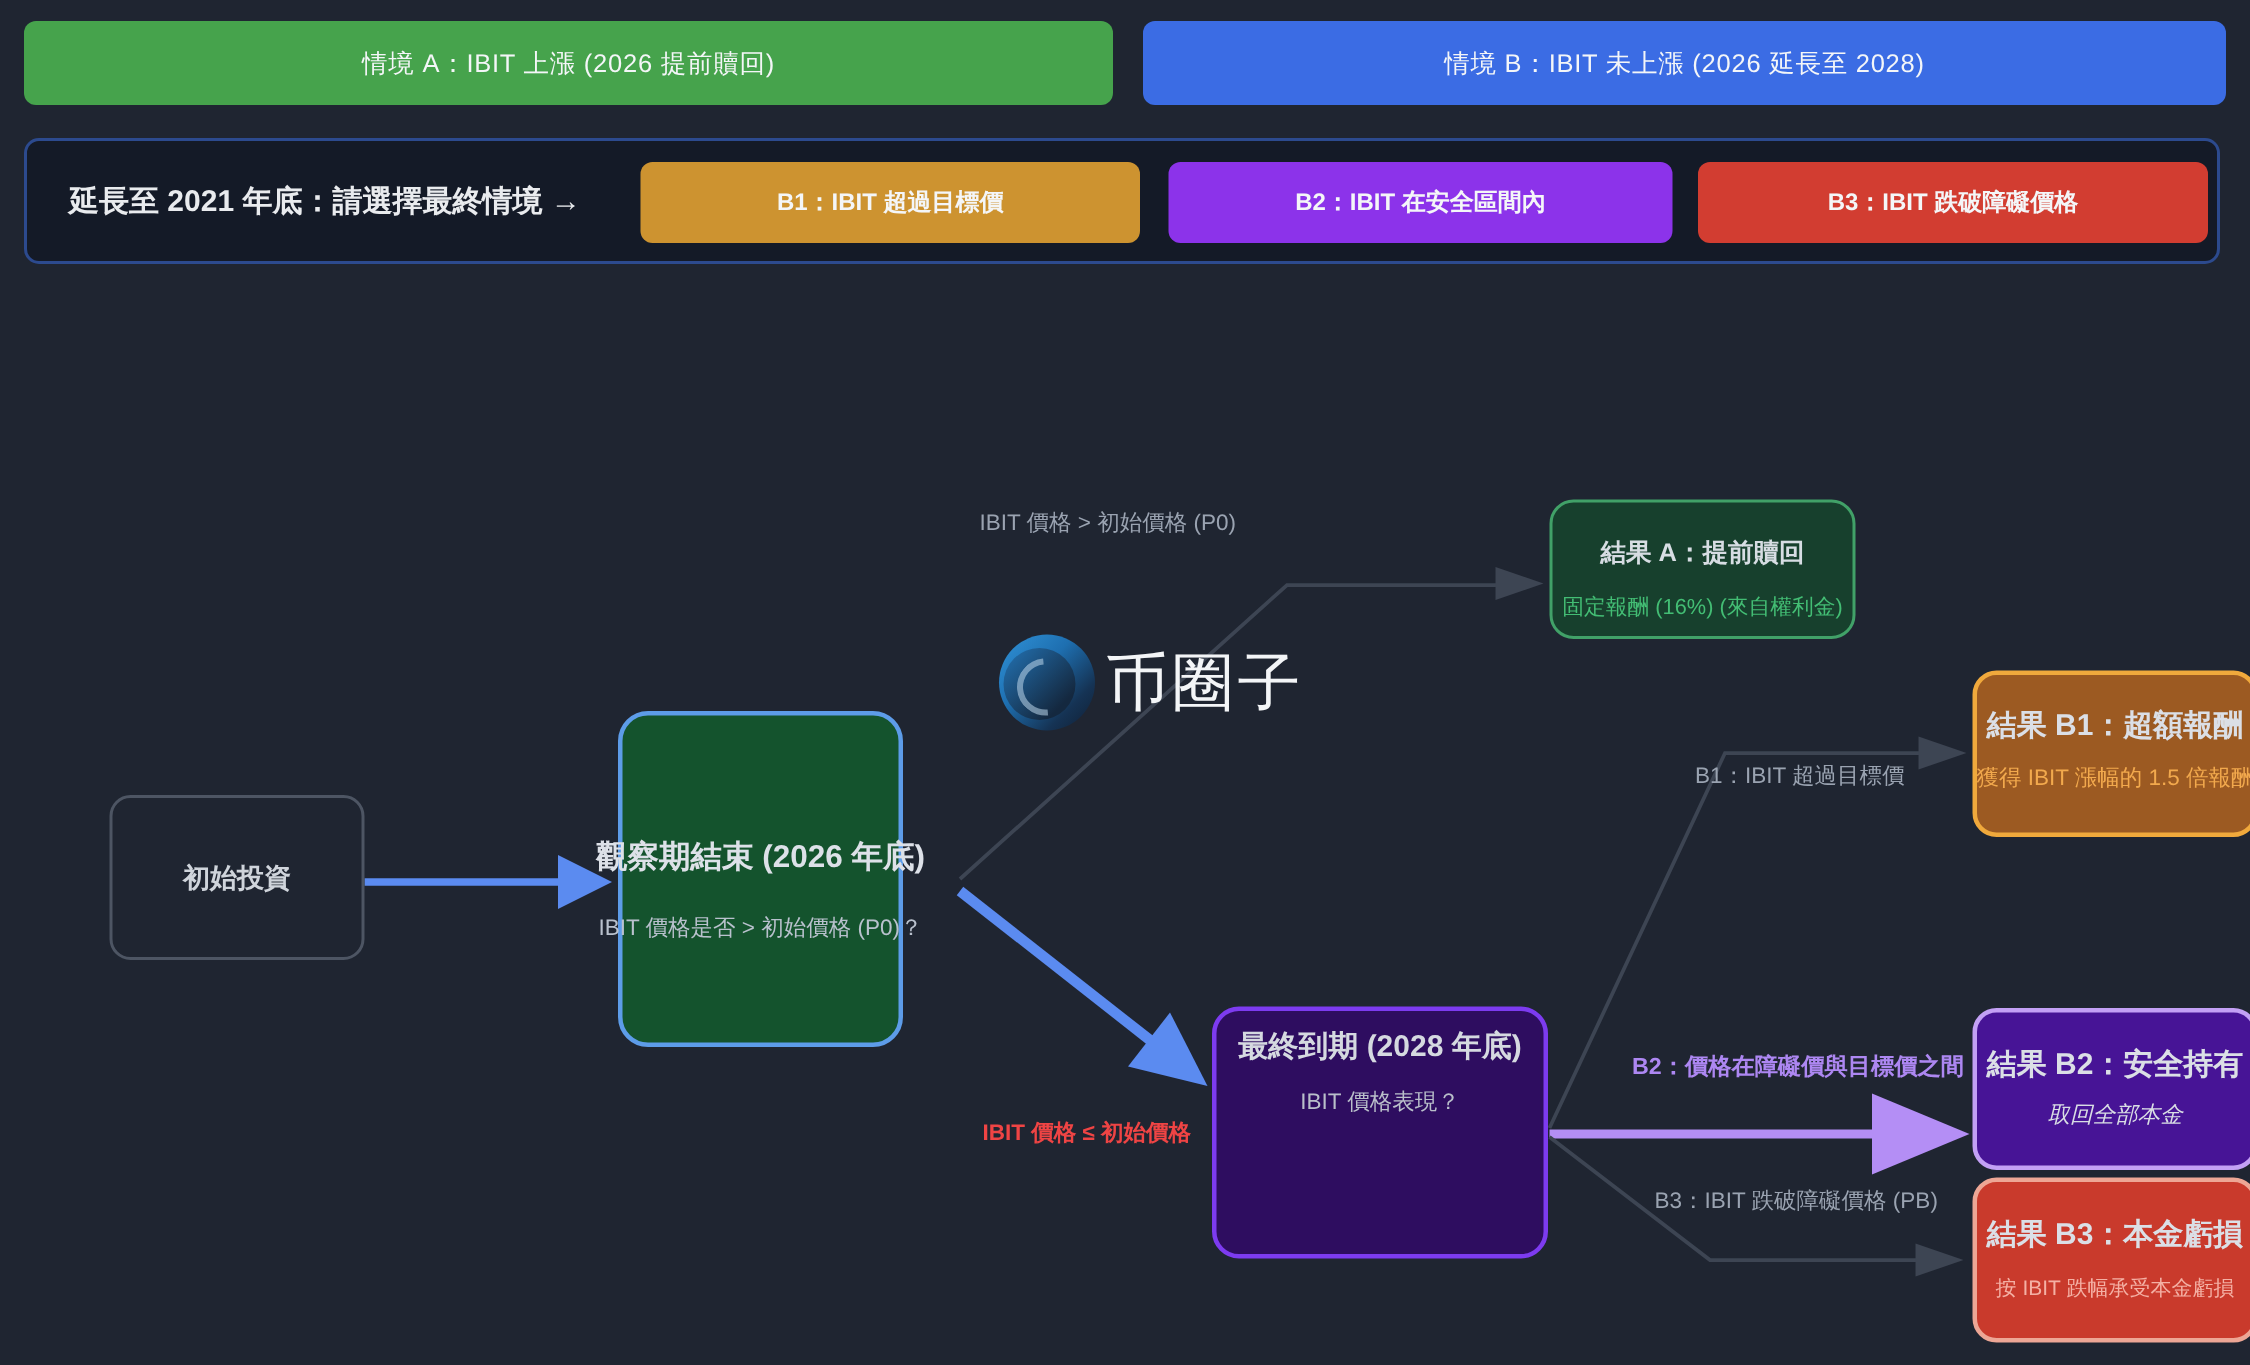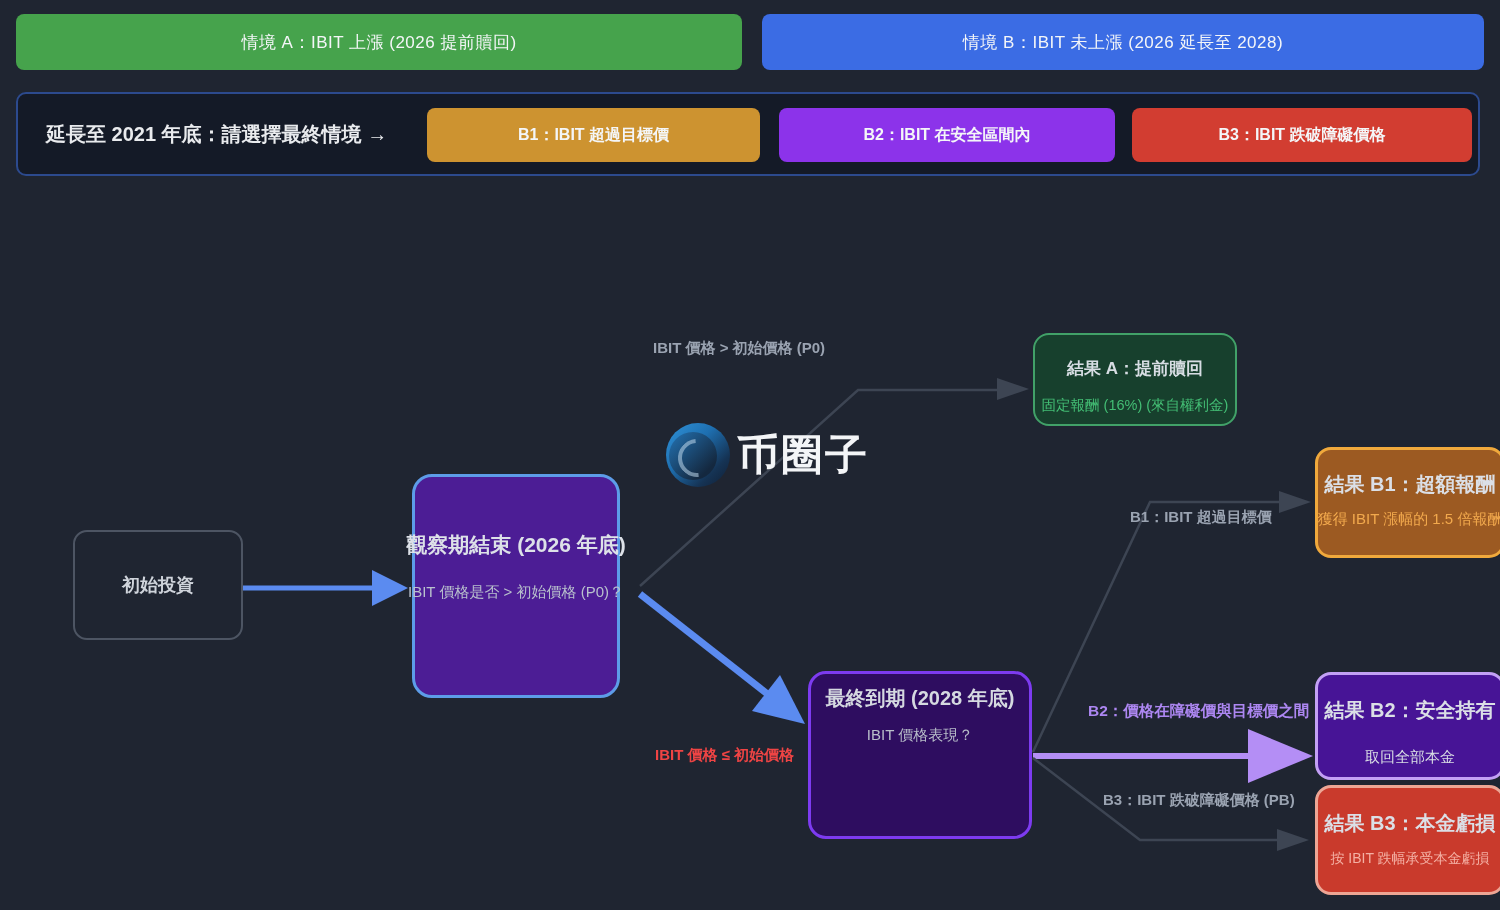--- a/index.html
+++ b/index.html
@@ -37,40 +37,40 @@
     position:absolute;box-sizing:border-box;border:3px solid;
     display:flex;flex-direction:column;align-items:center;z-index:3;
   }
   .node-title{font-weight:700;white-space:nowrap;line-height:26px;color:#dbdfe6;}
   .node-sub{white-space:nowrap;line-height:20px;}
   .n-initial{
     left:73px;top:530px;width:170px;height:110px;border:2px solid #4d5563;
     border-radius:14px;background:transparent;justify-content:center;
   }
   .n-initial .node-title{font-size:18px;color:#cfd4db;}
-  .n-observe{left:412px;top:474px;width:208px;height:224px;background:#4c1d95;border-color:#5d9ce8;border-radius:20px;padding-top:55px;}
+  .n-observe{left:412px;top:474px;width:190px;height:224px;background:#14532d;border-color:#5d9ce8;border-radius:20px;padding-top:82px;}
   .n-observe .node-title{font-size:21px;color:#dde1e8;}
   .n-observe .node-sub{font-size:15px;color:#b9c1cd;margin-top:24px;}
   .n-result-a{left:1033px;top:333px;width:204px;height:93px;background:#17402d;border-width:2.5px;border-color:#41a168;border-radius:16px;padding-top:23px;}
   .n-result-a .node-title{font-size:17px;line-height:22px;color:#d7dde3;}
   .n-result-a .node-sub{font-size:14.5px;color:#43bd74;margin-top:16px;line-height:18px;}
   .n-final{left:808px;top:671px;width:224px;height:168px;background:#2e0d60;border-color:#7d3bf0;border-radius:18px;padding-top:11px;}
   .n-final .node-title{font-size:20px;color:#d5d9e0;}
   .n-final .node-sub{font-size:15px;color:#b9bfca;margin-top:14px;}
   .n-b1{left:1315px;top:447px;width:190px;height:111px;background:#9c5a22;border-color:#f0a93c;border-radius:16px;padding-top:21px;}
   .n-b1 .node-title{font-size:20px;}
   .n-b1 .node-sub{font-size:15px;color:#f2a94d;margin-top:12px;}
   .n-b2{left:1315px;top:672px;width:190px;height:108px;background:#471496;border-color:#c3a0f5;border-radius:16px;padding-top:22px;}
   .n-b2 .node-title{font-size:20px;}
-  .n-b2 .node-sub{font-size:15px;color:#d9dde4;margin-top:24px;}
+  .n-b2 .node-sub{font-size:15px;color:#d9dde4;margin-top:11px;font-style:italic;}
   .n-b3{left:1315px;top:785px;width:190px;height:110px;background:#c93a2c;border-color:#eda695;border-radius:16px;padding-top:22px;}
   .n-b3 .node-title{font-size:20px;}
   .n-b3 .node-sub{font-size:14px;color:#f4b0a4;margin-top:12px;}
   
-  .edge-label{position:absolute;white-space:nowrap;z-index:2;font-size:15px;color:#9aa3b1;font-weight:bold;}
+  .edge-label{position:absolute;white-space:nowrap;z-index:2;font-size:15px;color:#9aa3b1;}
   .el-a{left:653px;top:339px;}
   .el-b{left:655px;top:746px;color:#ef4444;font-weight:700;}
   .el-b1{left:1130px;top:508px;}
   .el-b2{left:1088px;top:701px;color:#ad87f2;font-weight:700;font-size:15.5px;}
   .el-b3{left:1103px;top:791px;}
   
   .edges{position:absolute;left:0;top:0;z-index:1;}
   
   .watermark{position:absolute;left:666px;top:423px;display:flex;align-items:center;z-index:2;}
   .wm-logo{
@@ -79,21 +79,21 @@
   }
   .wm-logo::before{
     content:"";position:absolute;left:3px;top:9px;width:48px;height:48px;border-radius:50%;
     background:linear-gradient(135deg,#2373b4 0%,#14283f 80%);
   }
   .wm-logo::after{
     content:"";position:absolute;left:12px;top:16px;width:30px;height:30px;border-radius:50%;
     border:4px solid rgba(190,215,235,.55);border-top-color:transparent;border-right-color:transparent;
     transform:rotate(40deg);
   }
-  .wm-text{margin-left:7px;font-size:42px;font-weight:700;color:#f3f5f7;letter-spacing:2px;}
+  .wm-text{margin-left:7px;font-size:42px;font-weight:400;color:#f3f5f7;letter-spacing:2px;}
 </style>
 </head>
 <body>
 
 <div class="stage">
 
   <button class="top-btn btn-a">情境 A：IBIT 上漲 (2026 提前贖回)</button>
   <button class="top-btn btn-b">情境 B：IBIT 未上漲 (2026 延長至 2028)</button>
 
   <div class="subbar">

